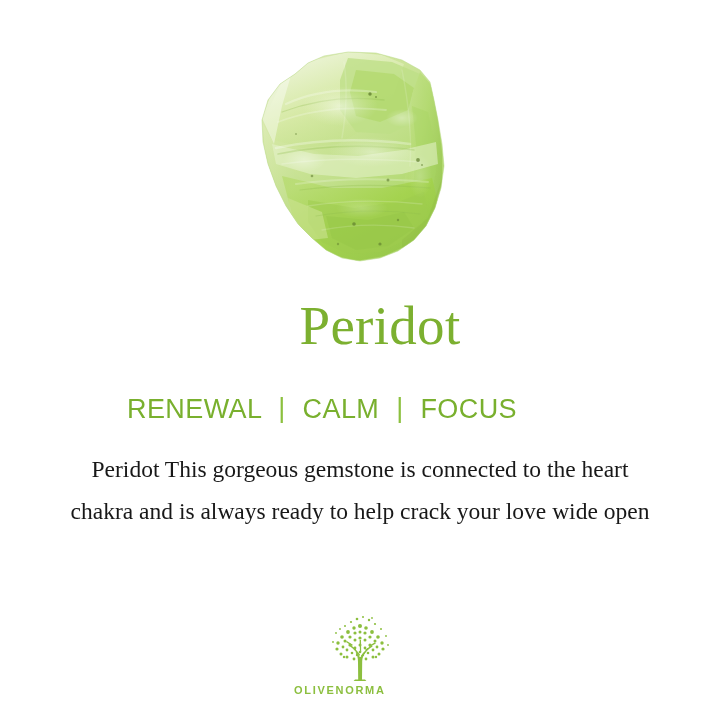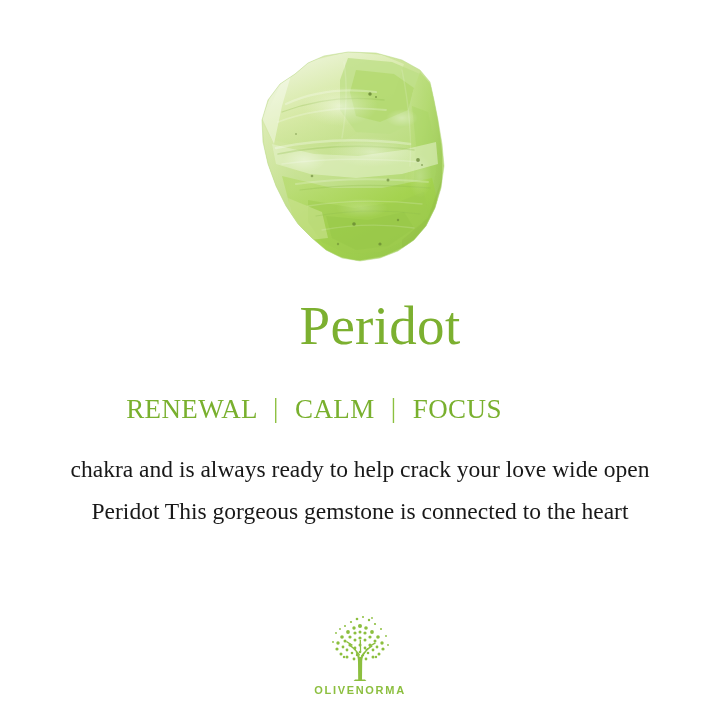--- a/index.html
+++ b/index.html
@@ -55,27 +55,28 @@
     margin-left: 20px;
   }
 
   
   .subtitle {
     position: absolute;
     left: 0;
     top: 394px;
     width: 628px;
     text-align: center;
-    font-family: Liberation Serif, serif;
+    font-family: Liberation Sans, sans-serif;
     font-size: 27px;
     font-weight: 400;
     line-height: 1.15;
     color: #79b02e;
     letter-spacing: 0.4px;
     white-space: nowrap;
+    padding-left: 8px;
   }
   .subtitle .sep {
     display: inline-block;
     color: #8cc03f;
     font-weight: 300;
     padding: 0 9px;
     transform: translateY(-1px);
   }
 
   
@@ -96,21 +97,21 @@
     white-space: nowrap;
   }
 
   
   .logo {
     position: absolute;
     left: 50%;
     top: 612px;
     width: 132px;
     margin-left: -66px;
-    text-align: center;
+    text-align: left;
   }
   .logo-mark { display: block; margin: 0 auto; width: 72px; height: 70px; }
   .logo-word {
     display: block;
     margin-top: 2px;
     font-family: "Liberation Sans", sans-serif;
     font-size: 11px;
     font-weight: 700;
     letter-spacing: 1.7px;
     color: #8cbf3f;
@@ -263,22 +264,22 @@
 
   <div class="subtitle">
     <span>RENEWAL</span>
     <span class="sep">|</span>
     <span>CALM</span>
     <span class="sep">|</span>
     <span>FOCUS</span>
   </div>
 
   <div class="body-copy">
+    <span class="ln">Peridot This gorgeous gemstone is connected to the heart</span>
     <span class="ln">chakra and is always ready to help crack your love wide open</span>
-    <span class="ln">Peridot This gorgeous gemstone is connected to the heart</span>
   </div>
 
   <div class="logo">
     <svg class="logo-mark" viewBox="0 0 72 70" xmlns="http://www.w3.org/2000/svg">
       <g fill="#8cbf3f">
 
         <path d="M34.2,68 L34.0,50 C34.0,46 33.2,43 31.6,40.6 L33.0,40.0
                  C34.4,42.2 35.2,44 35.8,45.6 L36.6,45.6
                  C37.4,43.6 38.6,41.6 40.4,39.6 L41.6,40.4
                  C39.4,43 38.4,45.6 38.2,49 L38.0,68 Z"></path>

